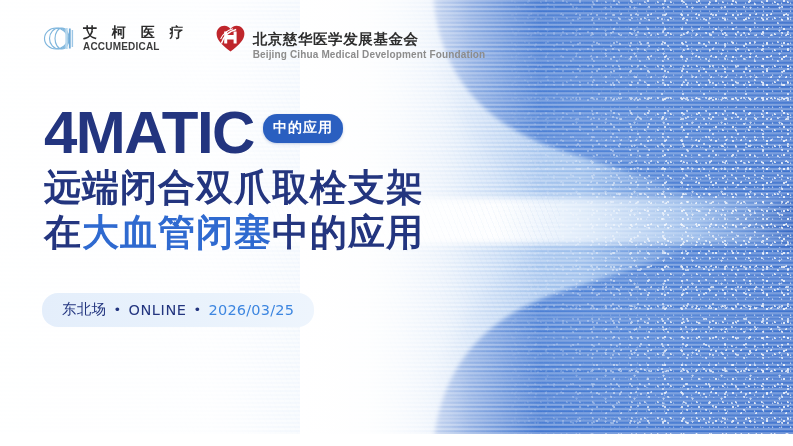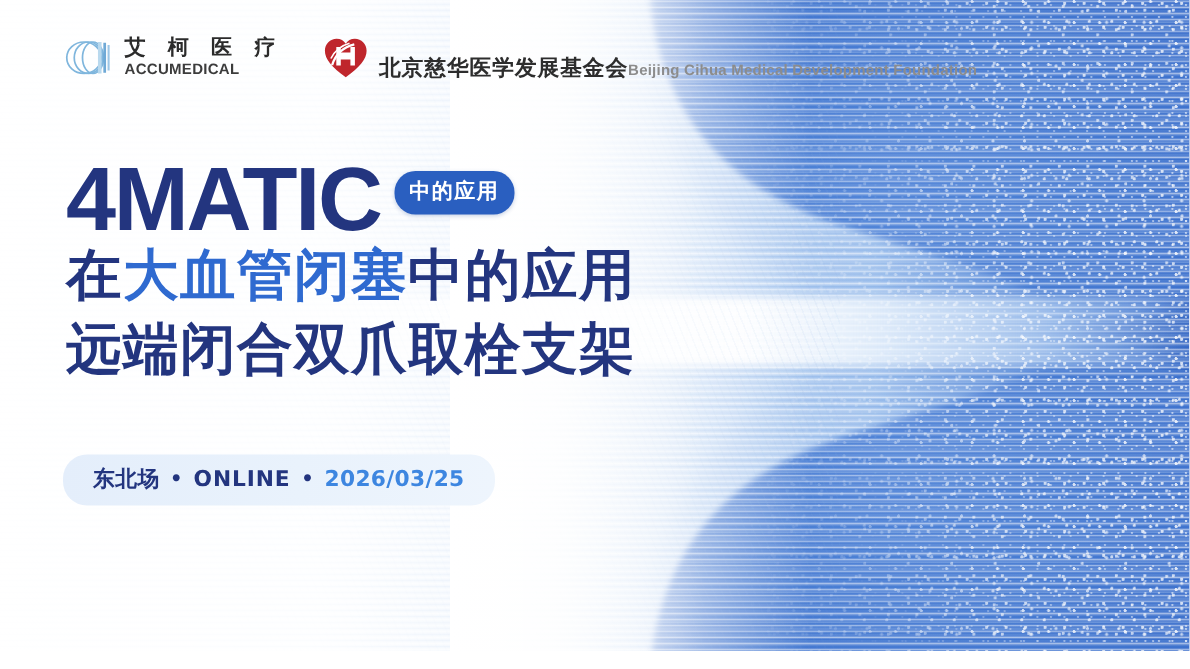--- a/index.html
+++ b/index.html
@@ -128,21 +128,21 @@
   .accu-text{display:flex;flex-direction:column;line-height:1;padding-left:1px;}
   .accu-cn{
     font-size:14px;font-weight:700;color:#2b2b2b;letter-spacing:5px;
     font-family:"DejaVu Sans","Liberation Sans",sans-serif;
   }
   .accu-en{
     font-size:10px;font-weight:600;color:#3c3c3c;letter-spacing:.2px;margin-top:3px;
   }
 
   .cihua-mark{width:31px;height:30px;flex:0 0 auto;}
-  .cihua-text{display:flex;flex-direction:row;line-height:1;margin-top:16px;}
+  .cihua-text{display:flex;flex-direction:column;line-height:1;margin-top:16px;}
   .cihua-cn{
     font-size:14.5px;font-weight:700;color:#2d2d2d;letter-spacing:.6px;
     font-family:"DejaVu Sans","Liberation Sans",sans-serif;
   }
   .cihua-en{
     font-size:10px;font-weight:600;color:#8c8c8c;letter-spacing:.15px;margin-top:4px;
   }
 
   
   .headline{position:absolute;left:44px;top:104px;z-index:10;}
@@ -166,25 +166,25 @@
     font-size:37px;font-weight:800;line-height:1.16;
     letter-spacing:1px;color:#23357f;white-space:nowrap;
     font-family:"DejaVu Sans","Liberation Sans",sans-serif;
   }
   .line2{margin-top:6px;}
   .line3{margin-top:2px;}
   .hl{color:#2f6ad0;}
 
   
   .info-pill{
-    position:absolute;left:42px;top:303px;z-index:10;
+    position:absolute;left:42px;top:293px;z-index:10;
     display:inline-flex;align-items:center;gap:7px;
     background:linear-gradient(90deg,#e4eefb 0%, #e9f2fc 55%, #eef5fd 100%);
     border-radius:16px;padding:7px 20px 8px;
-    font-size:14.5px;font-weight:700;color:#23357f;
+    font-size:14.5px;font-weight:400;color:#23357f;
     font-family:"DejaVu Sans","Liberation Sans",sans-serif;
     letter-spacing:.3px;
   }
   .info-pill .sep{color:#23357f;font-size:13px;}
   .info-pill .date{color:#3d86e0;letter-spacing:.2px;}
   .info-pill .online{letter-spacing:.6px;}
 </style>
 </head>
 <body>
 
@@ -273,25 +273,25 @@
     </div>
   </div>
 
   <div class="headline">
 
     <div class="row-4matic">
       <span class="brand">4MATIC</span>
       <span class="badge">中的应用</span>
     </div>
 
+    <div class="line-cn line2">远端闭合双爪取栓支架</div>
+
     <div class="line-cn line3">
       <span>在</span><span class="hl">大血管闭塞</span><span>中的应用</span>
     </div>
-
-    <div class="line-cn line2">远端闭合双爪取栓支架</div>
   </div>
 
   <div class="info-pill">
     <span>东北场</span>
     <span class="sep">•</span>
     <span class="online">ONLINE</span>
     <span class="sep">•</span>
     <span class="date">2026/03/25</span>
   </div>
 

